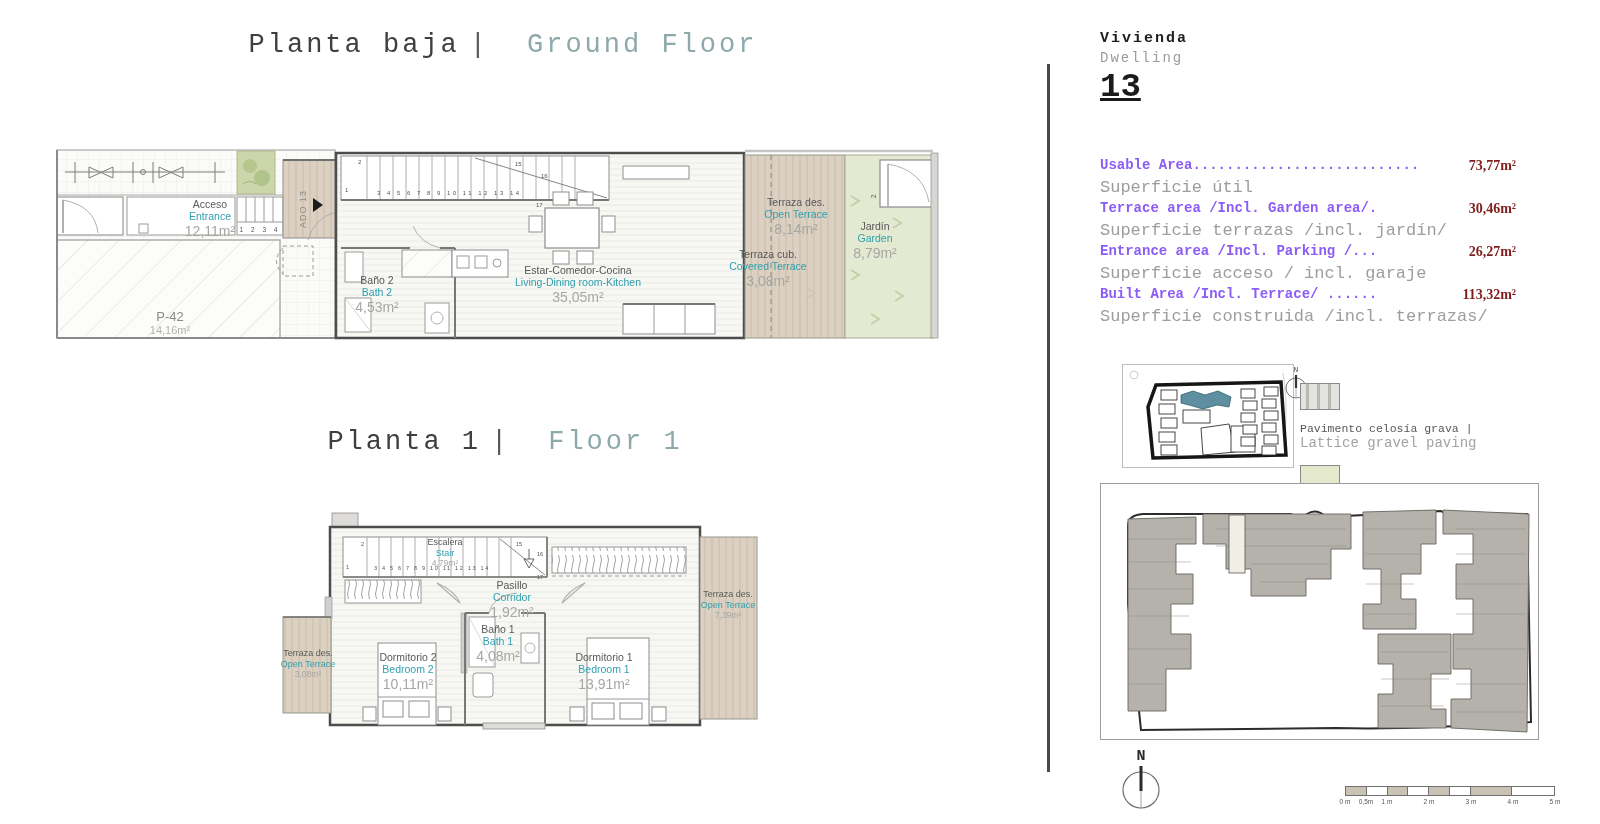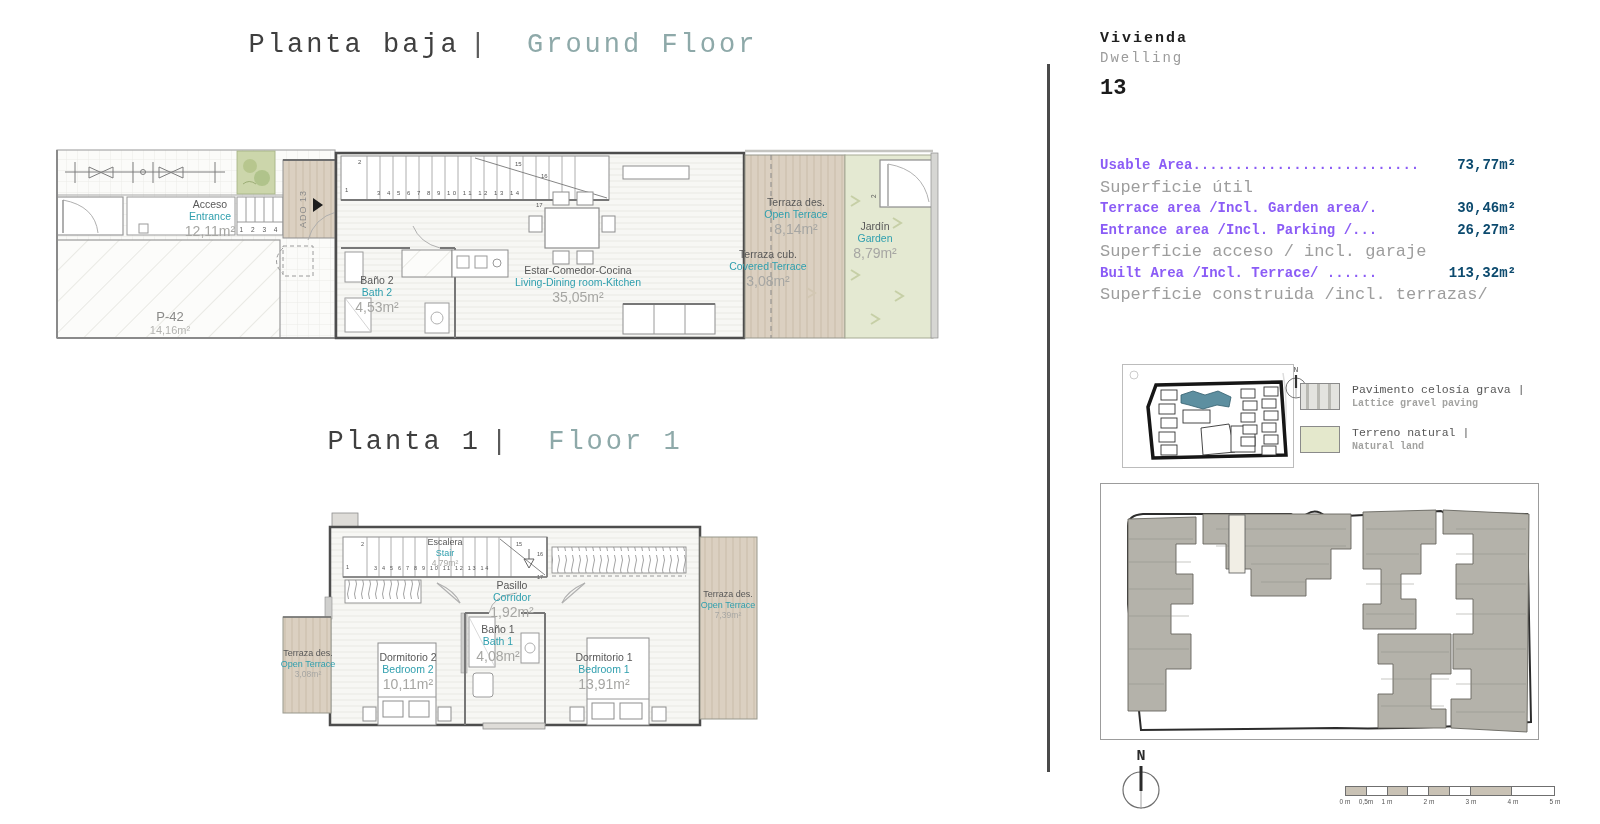--- a/index.html
+++ b/index.html
@@ -21,34 +21,34 @@
   .room-label.small .es{font-size:9px;}
   .room-label.small .en{font-size:9px;}
   .room-label.small .ar{font-size:8.5px;}
   
   .divider{position:absolute;left:1047px;top:64px;width:3px;height:708px;background:#4a4a4a;}
   
   .mono{font-family:"Liberation Mono","DejaVu Sans Mono",monospace;}
   .vivienda{position:absolute;left:1100px;top:30px;}
   .vivienda .v-es{display:block;font-weight:bold;font-size:15px;letter-spacing:2px;color:#1f1f1f;}
   .vivienda .v-en{display:block;font-size:14px;letter-spacing:2px;color:#9b9b9b;margin-top:3px;}
-  .vivienda .v-no{display:block;font-weight:bold;font-size:22px;color:#1b1b1b;margin-top:10px;}
+  .vivienda .v-no{display:block;font-weight:bold;font-size:34px;color:#1b1b1b;margin-top:2px;text-decoration:underline;}
   .areas{position:absolute;left:1100px;top:155px;width:416px;}
   .area-row{display:flex;justify-content:space-between;font-size:14px;line-height:21.5px;white-space:nowrap;}
   .area-row .lbl{font-weight:bold;color:#8b5cf6;}
-  .area-row .val{font-weight:bold;color:#0c4a6e;}
+  .area-row .val{font-weight:bold;color:#7f1d1d;font-family:Liberation Serif, serif;}
   .area-es{font-size:17px;line-height:21.5px;color:#9d9d9d;white-space:nowrap;}
   
   .legend{position:absolute;left:1300px;top:383px;width:250px;}
-  .legend-item{display:flex;gap:12px;margin-bottom:15px;align-items:flex-start;}
+  .legend-item{display:flex;gap:12px;margin-bottom:15px;align-items:flex-start;flex-direction:column;}
   .swatch{width:40px;height:27px;border:1px solid #8a8a8a;flex:0 0 auto;box-sizing:border-box;}
   .swatch.gravel{background:repeating-linear-gradient(90deg,#e3e3df 0 5px,#b9b9b3 5px 8px,#e3e3df 8px 11px);}
   .swatch.natural{background:#e4e8cc;}
   .legend-txt .l-es{display:block;font-size:11.5px;color:#585858;line-height:14px;}
-  .legend-txt .l-en{display:block;font-size:10px;color:#a3a3a1;line-height:14px;font-weight:bold;}
+  .legend-txt .l-en{display:block;font-size:14px;color:#a3a3a1;line-height:14px;}
   .map-box{position:absolute;left:1122px;top:364px;width:170px;height:102px;border:1px solid #bcbcbc;}
   .siteplan-box{position:absolute;left:1100px;top:483px;width:437px;height:255px;border:1px solid #9c9c9c;background:#fff;}
   
   .compass-big{position:absolute;left:1120px;top:750px;width:42px;text-align:center;}
   .compass-big .n{font-weight:bold;font-size:15px;color:#2a2a2a;display:block;line-height:14px;}
   .compass-sm{position:absolute;left:1283px;top:366px;width:26px;text-align:center;}
   .compass-sm .n{font-size:8px;color:#555;display:block;line-height:8px;}
   
   .scalebar{position:absolute;left:1345px;top:786px;width:210px;}
   .sb-seg-row{display:flex;height:8px;border:1px solid #6f6f6f;box-sizing:content-box;}
@@ -435,20 +435,21 @@
   <div class="areas mono">
     <div class="area-row">
       <span class="lbl">Usable Area...........................</span>
       <span class="val"><span>73,77</span><span>m²</span></span>
     </div>
     <div class="area-es">Superficie útil</div>
     <div class="area-row">
       <span class="lbl">Terrace area /Incl. Garden area/.</span>
       <span class="val"><span>30,46</span><span>m²</span></span>
     </div>
+    <div class="area-es">Superficie terrazas /incl. jardín/</div>
     <div class="area-row">
       <span class="lbl">Entrance area /Incl. Parking /...</span>
       <span class="val"><span>26,27</span><span>m²</span></span>
     </div>
     <div class="area-es">Superficie acceso / incl. garaje</div>
     <div class="area-row">
       <span class="lbl">Built Area /Incl. Terrace/ ......</span>
       <span class="val"><span>113,32</span><span>m²</span></span>
     </div>
     <div class="area-es">Superficie construida /incl. terrazas/</div>

